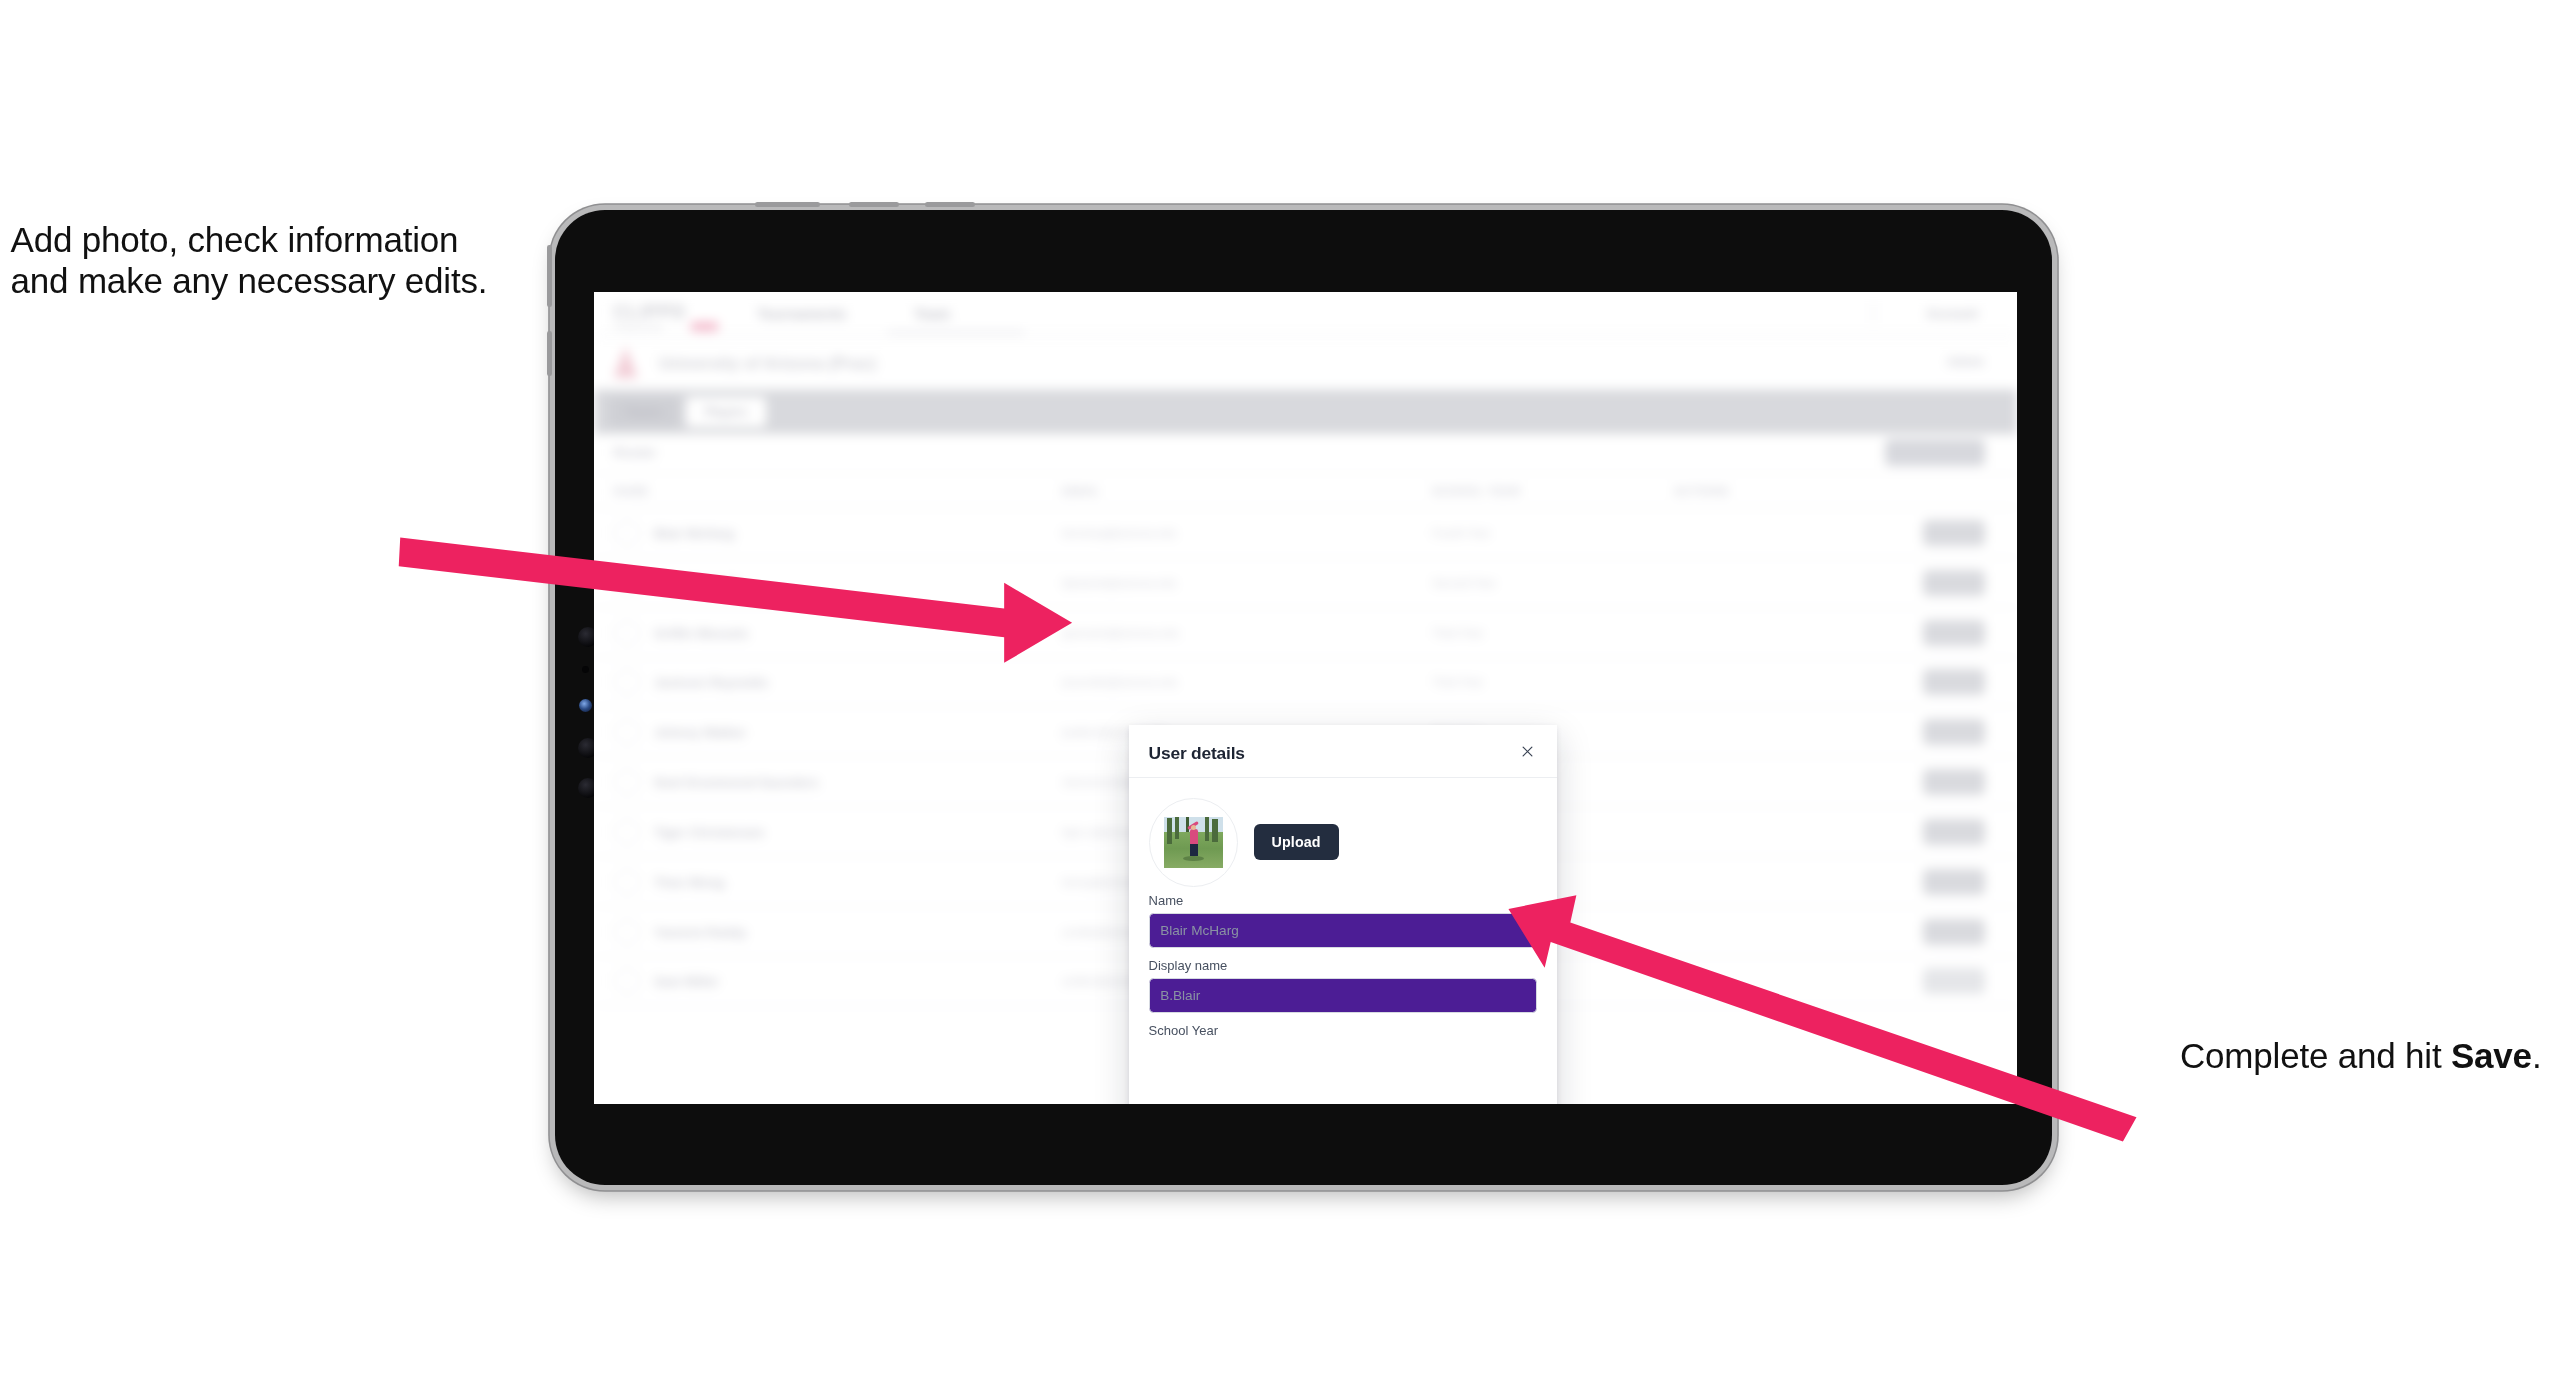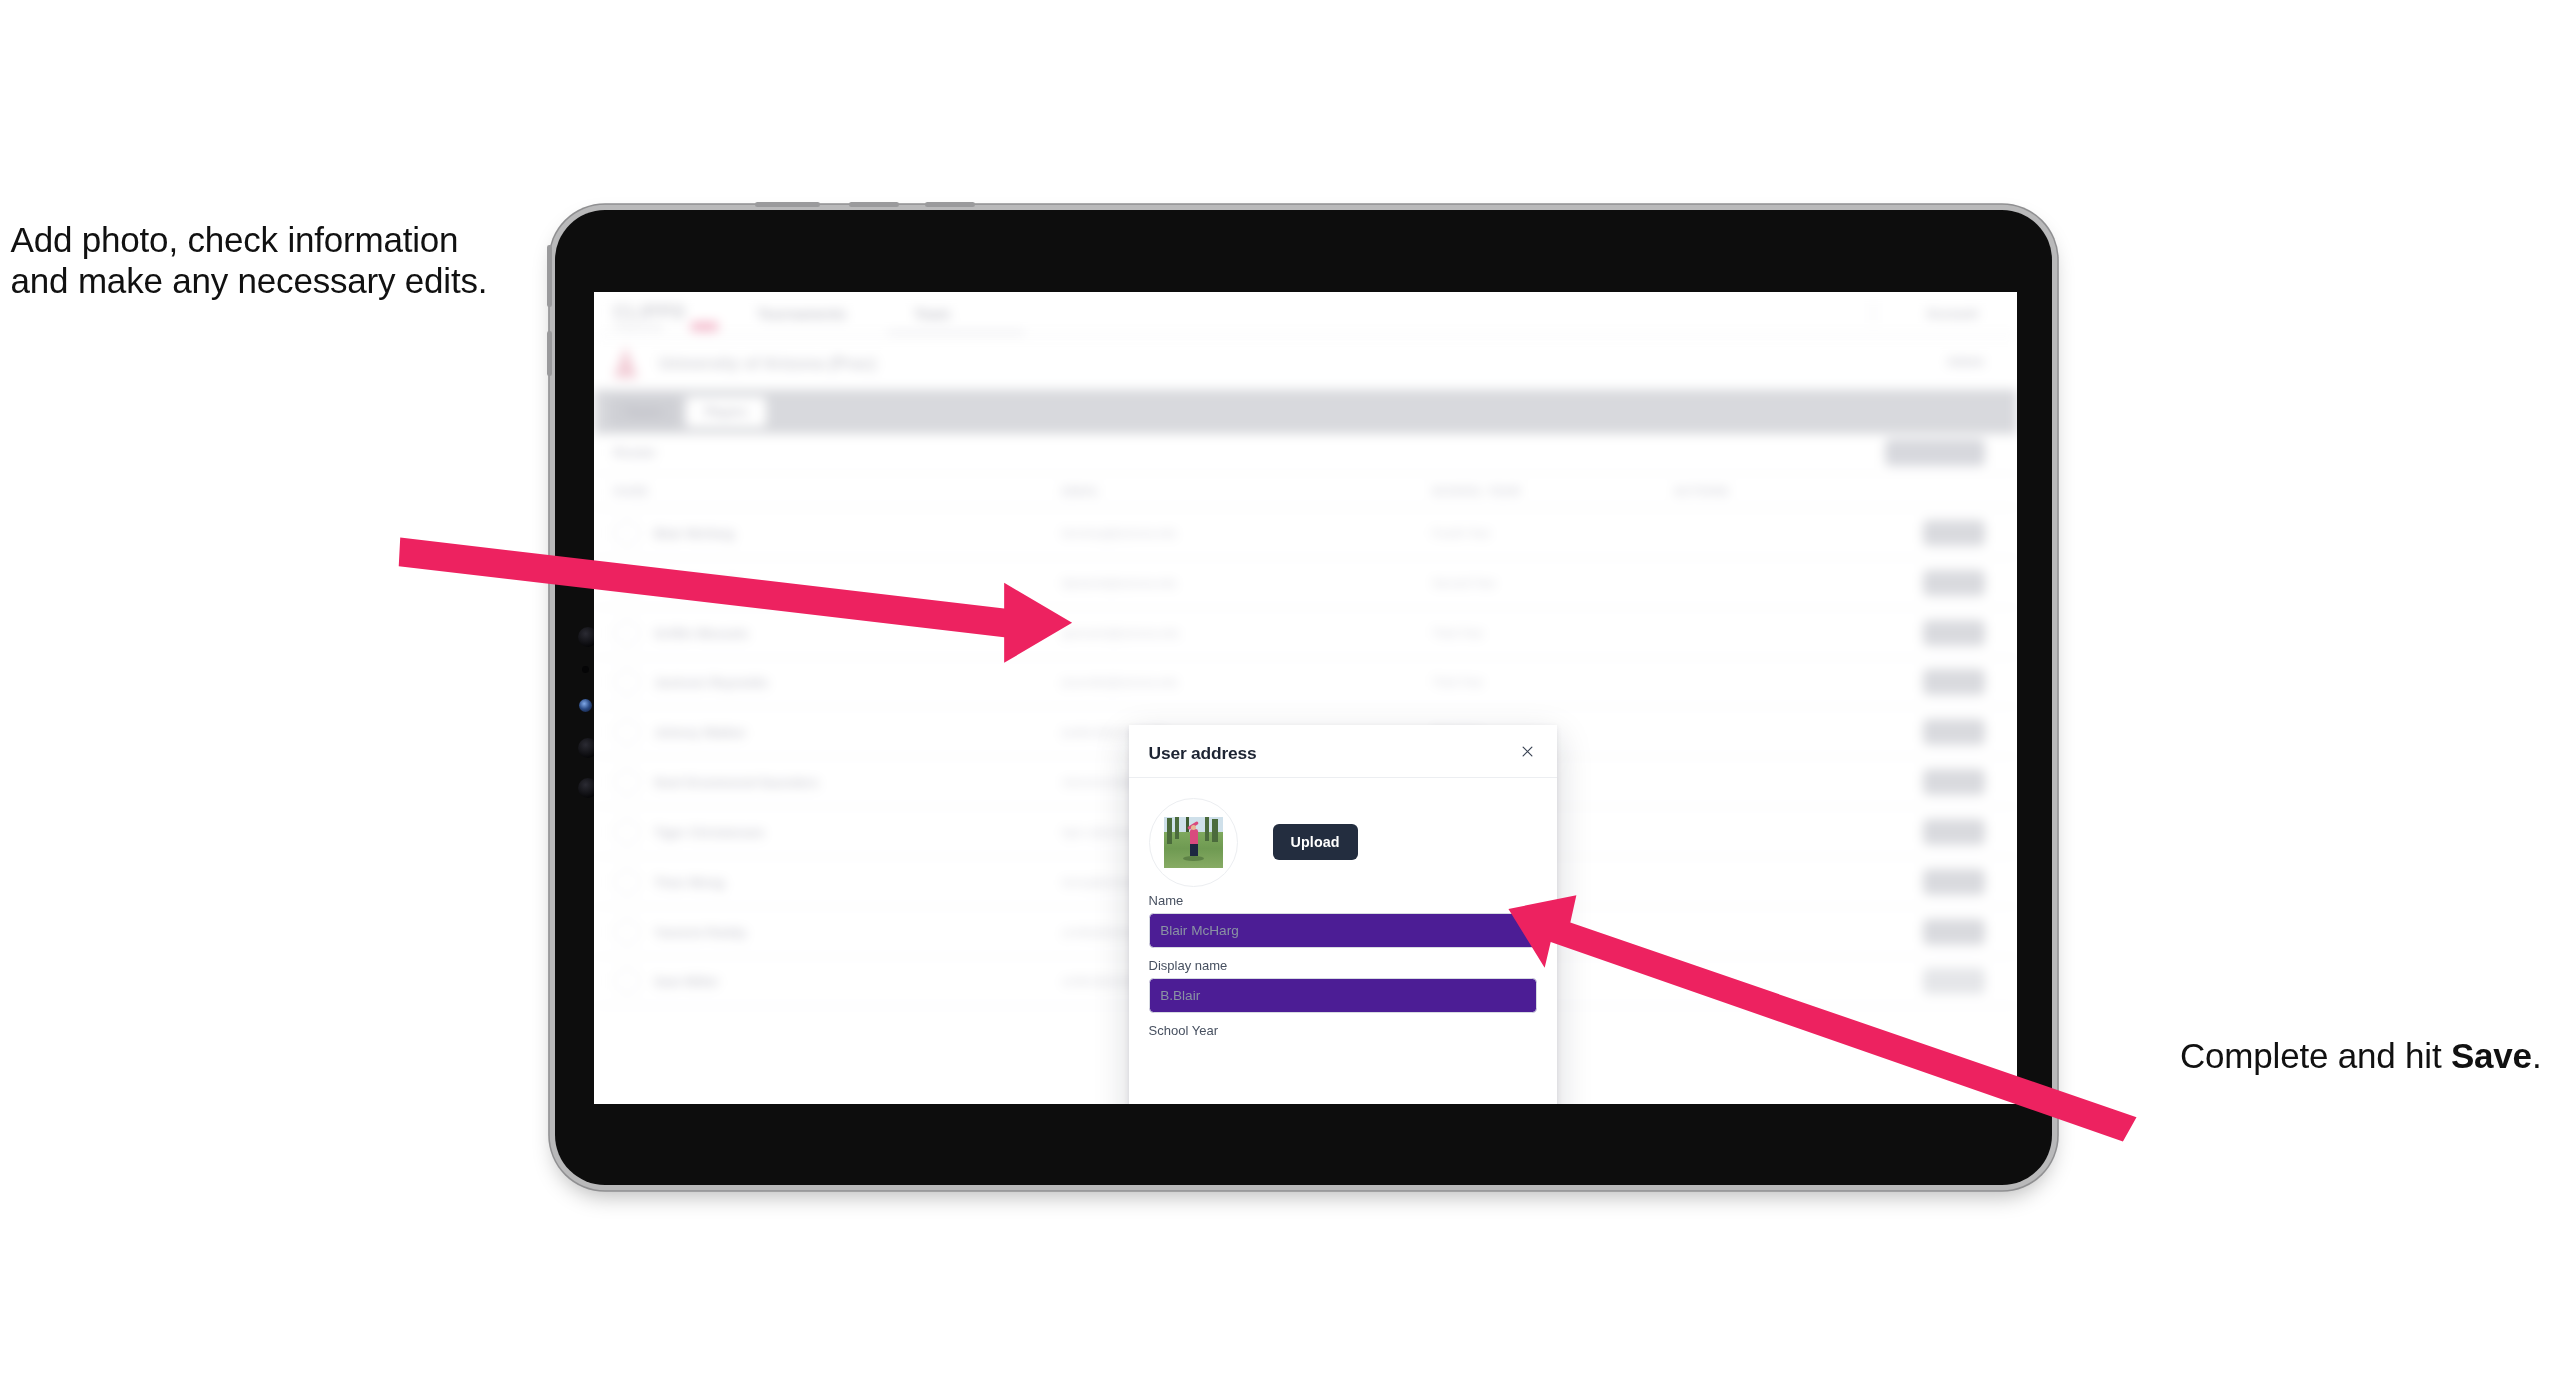--- a/index.html
+++ b/index.html
@@ -175,21 +175,21 @@
   .modal-close {
     position:absolute; right:16.6px; top:13.6px;
     width:26px; height:26px; cursor:pointer;
     display:flex; align-items:center; justify-content:center;
     color:#394253;
   }
   .modal-close svg { width:15px; height:15px; }
 
   .modal-body { padding: 16.6px 19.6px 0 19.6px; position:relative; }
 
-  .avatar-row { display:flex; align-items:center; gap:35px; height:95px; }
+  .avatar-row { display:flex; align-items:center; gap:16px; height:95px; }
   .avatar {
     width:89px; height:89px; border-radius:50%;
     border:1.5px solid #eceef1; background:#fff;
     display:flex; align-items:center; justify-content:center;
     overflow:hidden; position:relative;
   }
   .avatar-photo {
     width:59px; height:51px; position:relative; overflow:hidden;
     background: linear-gradient(#cfe0ea 0%, #cfe0ea 30%, #7ea85d 30%, #6f9a52 62%, #87ab64 100%);
   }
@@ -359,21 +359,21 @@
                 <div class="redit muted"></div>
               </div>
             </div>
         </div>
       </div>
 
       <div class="modal-wrap">
         <div class="modal">
 
           <div class="modal-head">
-            <div class="modal-title">User address</div>
+            <div class="modal-title">User details</div>
             <div class="modal-close">
               <svg viewBox="0 0 24 24" fill="none" stroke="currentColor" stroke-width="1.9" stroke-linecap="round">
                 <path d="M5 5 L19 19 M19 5 L5 19"></path>
               </svg>
             </div>
           </div>
 
           <div class="modal-body">
 
             <div class="avatar-row">

